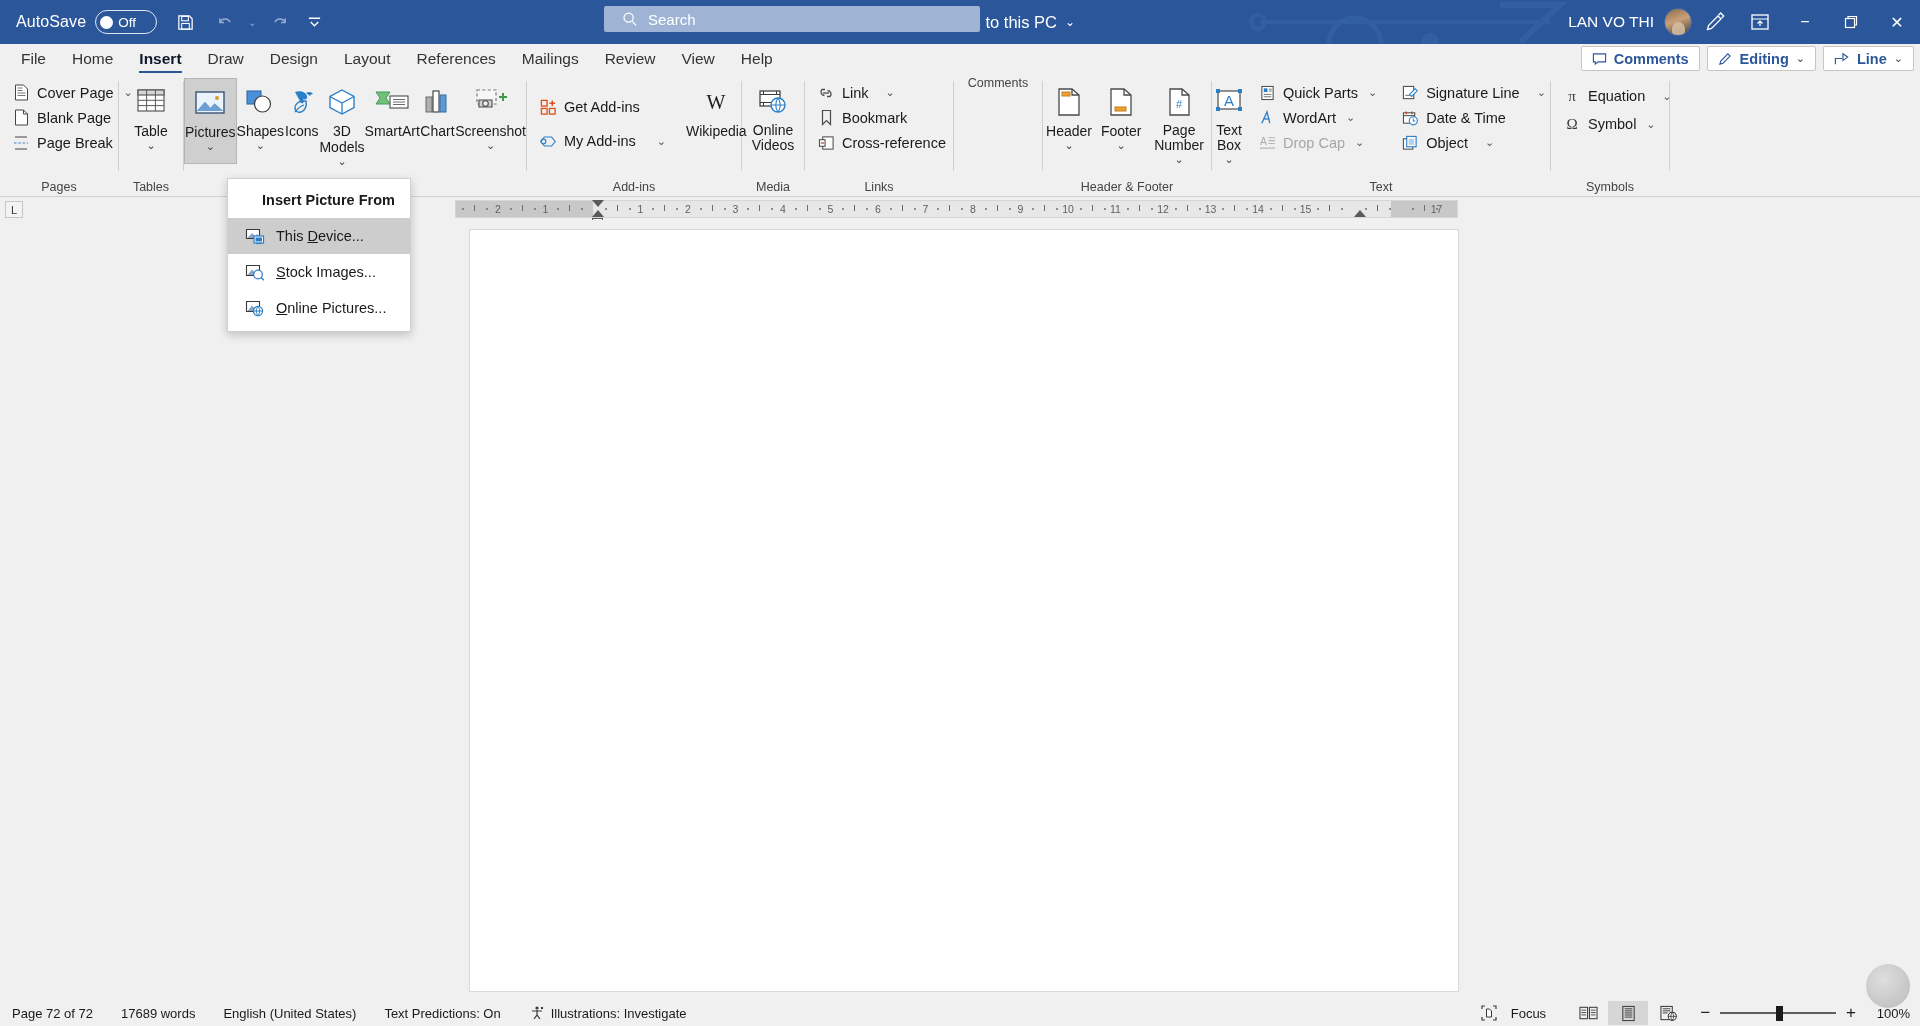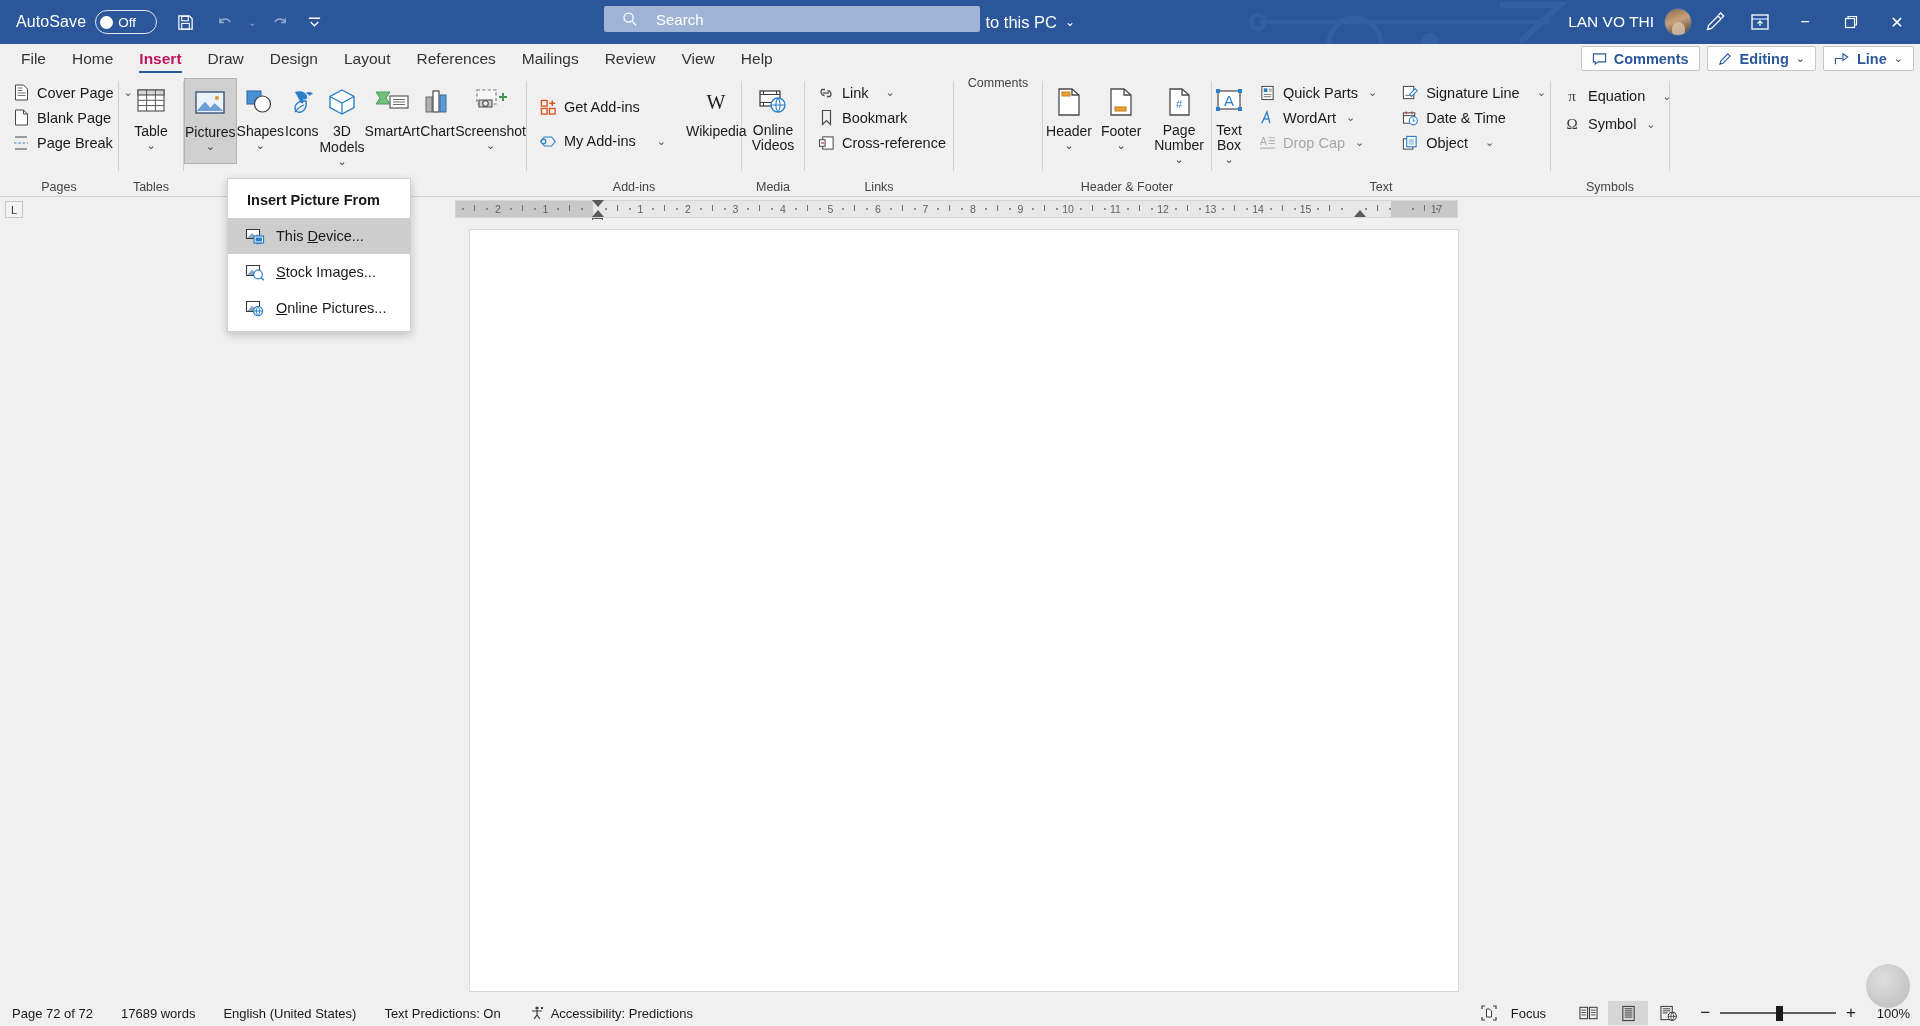--- a/index.html
+++ b/index.html
@@ -33,21 +33,21 @@
   .tb-icon.dim { color: #93aad1; }
   .doctitle {
     position: absolute; left: 0; right: 0; top: 0; height: 44px;
     display: flex; align-items: center; justify-content: center;
     font-size: 16.5px; color: #fff; pointer-events: none;
   }
   .doctitle span { pointer-events: auto; }
   .chev-small { font-size: 12px; margin-left: 8px; }
   .searchbox {
     position: absolute; left: 604px; top: 6px; width: 376px; height: 26px;
-    background: #9fb4d5; display: flex; align-items: center; gap: 18px;
+    background: #9fb4d5; display: flex; align-items: center; gap: 10px;
     padding-left: 18px; border-radius: 2px;
   }
   .searchbox .ph { font-size: 15px; color: #ffffff; }
   .tb-right {
     position: absolute; right: 0; top: 0; height: 44px;
     display: flex; align-items: center;
   }
   .username { font-size: 15.5px; color: #fff; margin-right: 10px; white-space: nowrap; }
   .avatar {
     width: 28px; height: 28px; border-radius: 50%;
@@ -71,21 +71,21 @@
   
   .tabsbar {
     position: absolute; top: 44px; left: 0; width: 1920px; height: 29px;
     background: #f0f0f0; display: flex; align-items: flex-end;
   }
   .tabs { display: flex; align-items: center; height: 29px; padding-left: 8px; }
   .tab {
     position: relative; height: 29px; padding: 0 13px; display: flex; align-items: center;
     font-size: 15.5px; color: #333; white-space: nowrap;
   }
-  .tab.active { color: #be185d; font-weight: bold; }
+  .tab.active { color: #0f172a; font-weight: bold; }
   .tab.active::after {
     content: ""; position: absolute; left: 13px; right: 13px; bottom: 0; height: 2.5px; background: #2b579a;
   }
   .tabs-right {
     position: absolute; right: 6px; top: 2px; display: flex; align-items: center; gap: 7px;
   }
   .pill {
     height: 25px; display: flex; align-items: center; gap: 7px; padding: 0 10px;
     border: 1px solid #c8c6c4; background: #fff; border-radius: 2px;
     font-size: 14.5px; color: #2b579a; font-weight: bold; white-space: nowrap;
@@ -125,20 +125,21 @@
   .big.wide { width: 76px; }
   .big.xwide { width: 86px; }
   .big.selected { background: #cfcfcf; border: 1px solid #b5b5b5; }
 
   
   .menu {
     position: absolute; left: 227px; top: 178px; width: 184px;
     background: #fff; border: 1px solid #d0d0d0;
     box-shadow: 0 3px 9px rgba(0,0,0,.20); z-index: 60;
     padding: 3px 0 5px 0;
+    text-align: center;
   }
   .menu-title {
     font-size: 14.5px; font-weight: bold; color: #1a1a1a;
     padding: 10px 0 10px 19px;
   }
   .menu-item {
     display: flex; align-items: center; gap: 11px; height: 36px; padding-left: 17px;
     font-size: 14.5px; color: #1a1a1a;
   }
   .menu-item.hover { background: #cdcdcd; }
@@ -913,21 +914,21 @@
       <span class="sb-item">English (United States)</span>
       <span class="sb-item">Text Predictions: On</span>
       <span class="sb-item">
         <span>
           <svg width="16" height="16" viewBox="0 0 16 16">
               <circle cx="8" cy="3" r="1.6" fill="#3a3a3a"></circle>
               <path d="M3 6h10M8 5v5M5 14l3-4 3 4" stroke="#3a3a3a" stroke-width="1.2" fill="none"></path>
               <path d="M12 2l2 2M14 2l-2 2" stroke="#3a3a3a" stroke-width="1"></path>
             </svg>
         </span>
-        <span>Accessibility: Predictions</span>
+        <span>Illustrations: Investigate</span>
       </span>
     </div>
 
     <div class="sb-right">
       <span class="focus-btn">
         <span>
           <svg width="16" height="16" viewBox="0 0 16 16">
               <path d="M1 4V1h3M12 1h3v3M15 12v3h-3M4 15H1v-3" stroke="#3a3a3a" stroke-width="1.2" fill="none"></path>
               <path d="M5.5 4h3l2 2v6h-5z" fill="#fff" stroke="#3a3a3a" stroke-width="1"></path>
             </svg>

